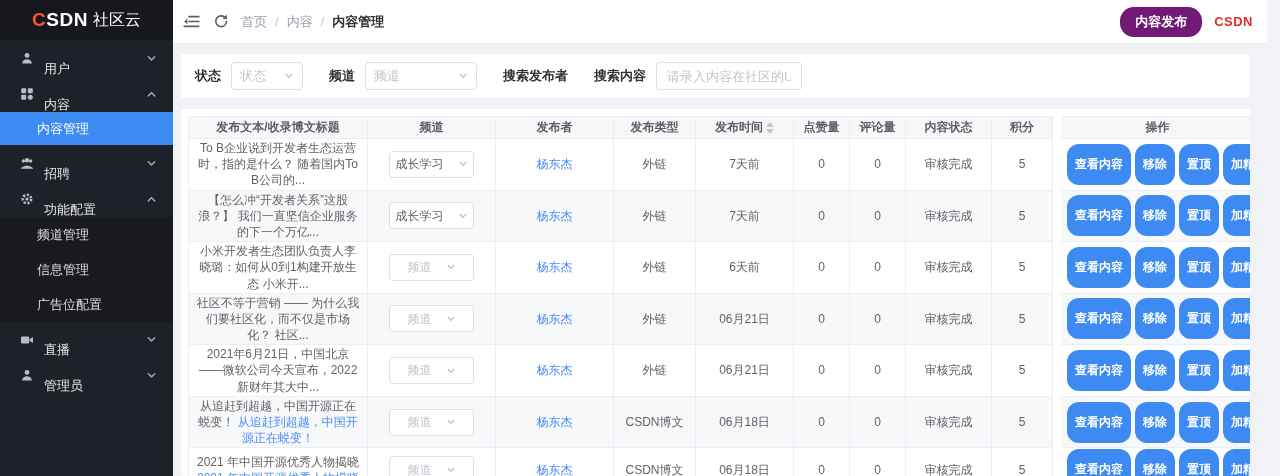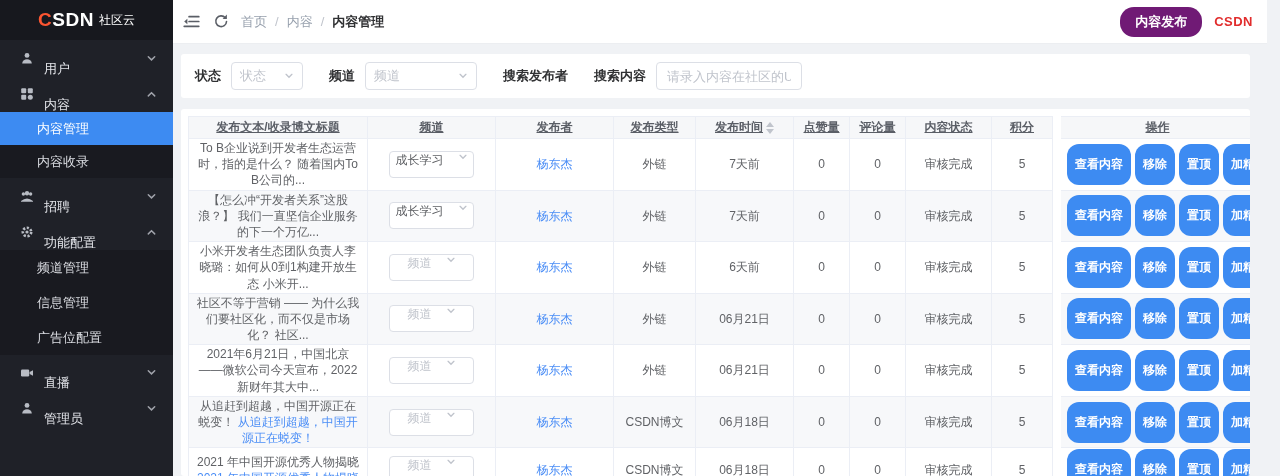--- a/index.html
+++ b/index.html
@@ -5,21 +5,21 @@
   * { margin:0; padding:0; box-sizing:border-box; }
   html,body { width:1280px; height:476px; overflow:hidden; }
   body { font-family:"Liberation Sans","DejaVu Sans",sans-serif; background:#f0f2f5; font-size:13px; color:#303133; }
   .app { width:1267px; height:476px; display:flex; overflow:hidden; }
 
   
   .sidebar { width:173px; min-width:173px; background:#1f2128; color:#e3e5ea; display:flex; flex-direction:column; }
   .logo { height:40px; background:#17181e; display:flex; align-items:center; justify-content:center; gap:5px; }
   .logo-csdn { color:#fc5531; font-weight:bold; font-size:19px; letter-spacing:.5px; }
   .logo-csdn .sdn { color:#ffffff; }
-  .logo-suffix { color:#ffffff; font-size:12px; font-weight:500; }
+  .logo-suffix { color:#ffffff; font-size:16px; font-weight:500; }
   .menu { flex:1; display:flex; flex-direction:column; }
   .menu-item { height:36px; display:flex; align-items:center; padding:0 16px 0 20px; cursor:pointer; font-size:13px; }
   .menu-item .mi-icon { width:14px; height:14px; margin-right:10px; display:inline-flex; }
   .menu-item .mi-label { flex:1;margin-top:21px; }
   .menu-item .chev { width:11px; height:11px; }
   .submenu { background:#191a20; }
   .submenu-item { height:33px; display:flex; align-items:center; padding-left:37px; font-size:13px; color:#dcdee3; cursor:pointer; }
   .submenu-item.sm2 { height:35px; }
   .submenu-item.active { background:#3d8bf2; color:#ffffff; }
 
@@ -47,30 +47,30 @@
   .f-channel { width:112px; }
   .text-input { height:28px; border:1px solid #dcdfe6; border-radius:4px; padding:0 10px; font-size:13px; color:#606266; font-family:inherit; outline:none; }
   .text-input::placeholder { color:#c0c4cc; }
   .f-publisher { width:152px; }
   .f-content { width:146px; }
 
   
   .table-card { padding:7px; height:367px; overflow:hidden; }
   table { border-collapse:separate; border-spacing:0; table-layout:fixed; width:1067px; font-size:12px; color:#606266; }
   th, td { text-align:center; vertical-align:middle; border-right:1px solid #ebeef5; border-bottom:1px solid #ebeef5; overflow:hidden; }
-  th { height:23px; background:#f6f7f9; color:#5a5e66; font-weight:bold; border-top:1px solid #ebeef5;text-decoration:underline; }
+  th { height:23px; background:#f6f7f9; color:#5a5e66; font-weight:bold; border-top:1px solid #ebeef5; }
   th:first-child, td:first-child { border-left:1px solid #ebeef5; }
   td { height:34px; background:#fff; padding:1px 4px; line-height:1.35; }
   tr:nth-child(even) td { background:#f7f8fa; }
   th.spacer, td.spacer { background:#ffffff !important; border:none !important; padding:0; }
   th.spacer { border-bottom:none; }
   .c-title { padding:1px 6px; }
   .link { color:#4a8df6; text-decoration:none; cursor:pointer; }
   a:empty { display:none; }
-  .mini-select { width:85px; height:27px; margin:0 auto; border:1px solid #dcdfe6; border-radius:4px; background:#fff; display:flex; justify-content:center; gap:8px; cursor:pointer; color:#606266; }
+  .mini-select { width:85px; height:27px; margin:0 auto; border:1px solid #dcdfe6; border-radius:4px; background:#fff; display:flex; align-items:center; justify-content:center; gap:8px; cursor:pointer; color:#606266; }
   .mini-select.is-placeholder .sel-text { color:#c0c4cc; }
   .sort-caret { display:inline-flex; flex-direction:column; margin-left:3px; vertical-align:middle; cursor:pointer; }
   .sort-caret i { display:block; width:0; height:0; border-left:4px solid transparent; border-right:4px solid transparent; }
   .caret-up { border-bottom:5px solid #c0c4cc; margin-bottom:2px; }
   .caret-down { border-top:5px solid #c0c4cc; }
   .actions-cell { white-space:nowrap; }
   .action-btn { background:#3d8bf2; color:#fff; border:none; border-radius:12px; padding:12px 8px; font-size:12px; font-weight:bold; margin:0 2px; cursor:pointer; font-family:inherit; }
 </style>
 </head>
 <body>
@@ -108,23 +108,20 @@
         </span>
         <span class="mi-label">内容</span>
         <svg class="chev" viewBox="0 0 12 12">
             <path d="M2.5 7.5 L6 4 L9.5 7.5" fill="none" stroke="#a0a3ab" stroke-width="1.6" stroke-linecap="round"></path>
           </svg>
       </div>
 
       <div class="submenu">
         <div class="submenu-item active">
           <span>内容管理</span>
-        </div>
-        <div class="submenu-item">
-          <span>内容收录</span>
         </div>
       </div>
 
       <div class="menu-item">
         <span class="mi-icon">
           <svg viewBox="0 0 14 14" width="14" height="14">
               <circle cx="3.4" cy="5" r="1.7" fill="#b8bcc4"></circle>
               <circle cx="10.6" cy="5" r="1.7" fill="#b8bcc4"></circle>
               <circle cx="7" cy="4.2" r="2.2" fill="#b8bcc4"></circle>
               <path d="M1 12 q6 -5 12 0 v.8 H1 Z" fill="#b8bcc4"></path>

